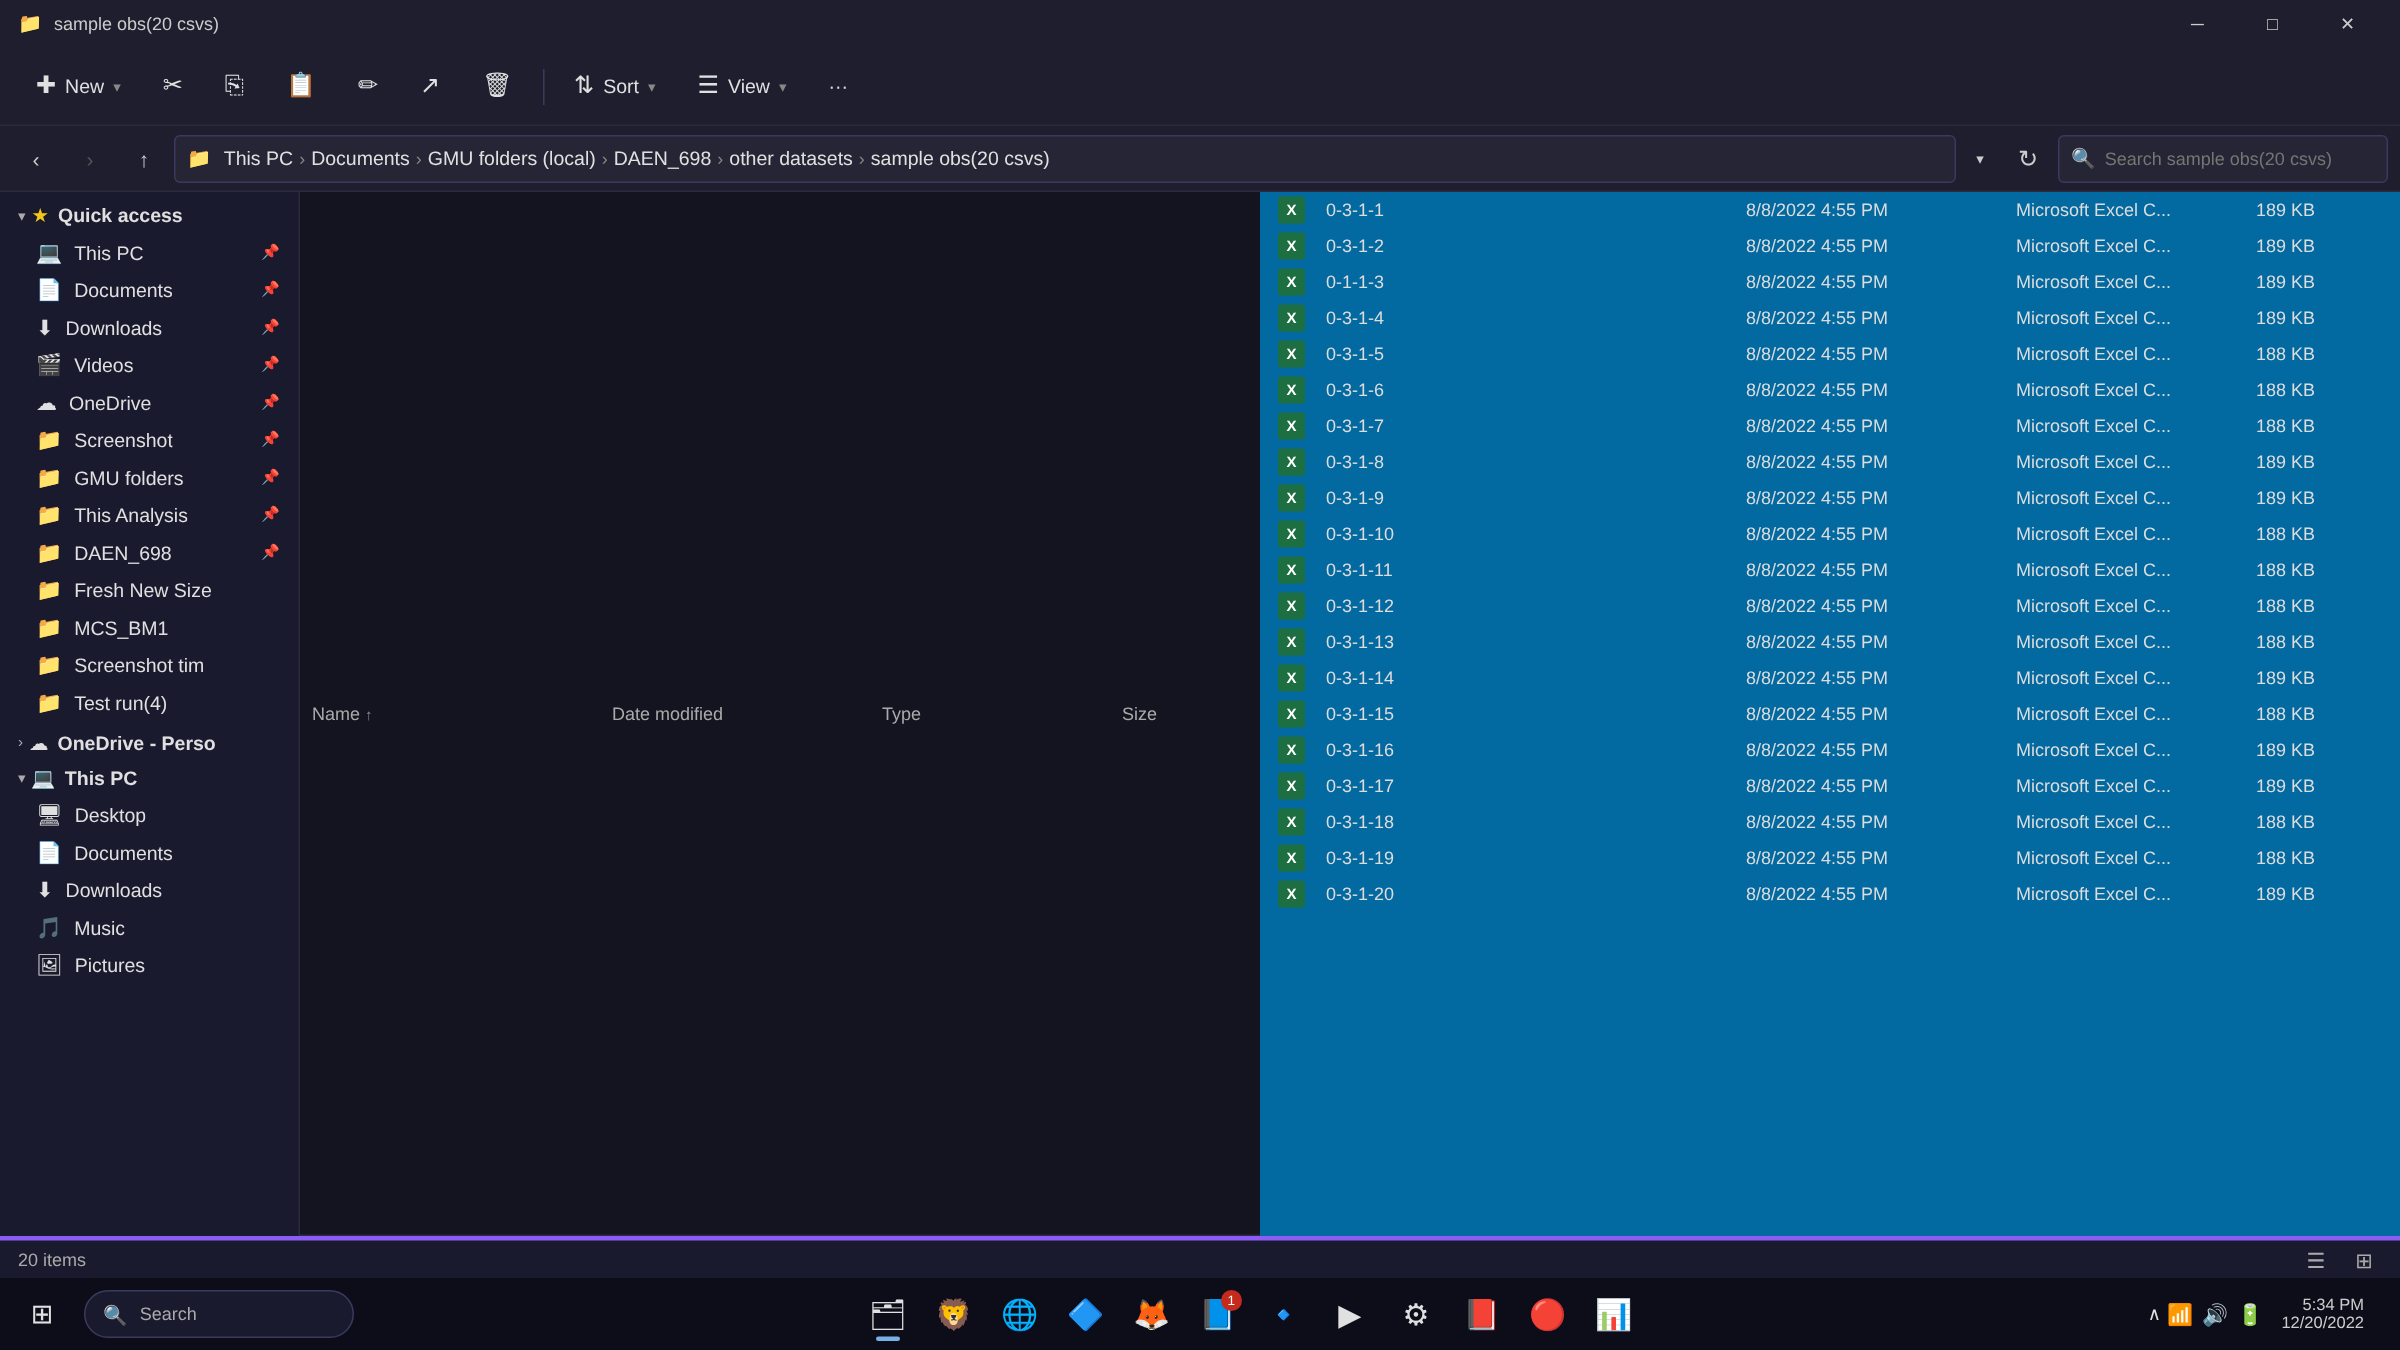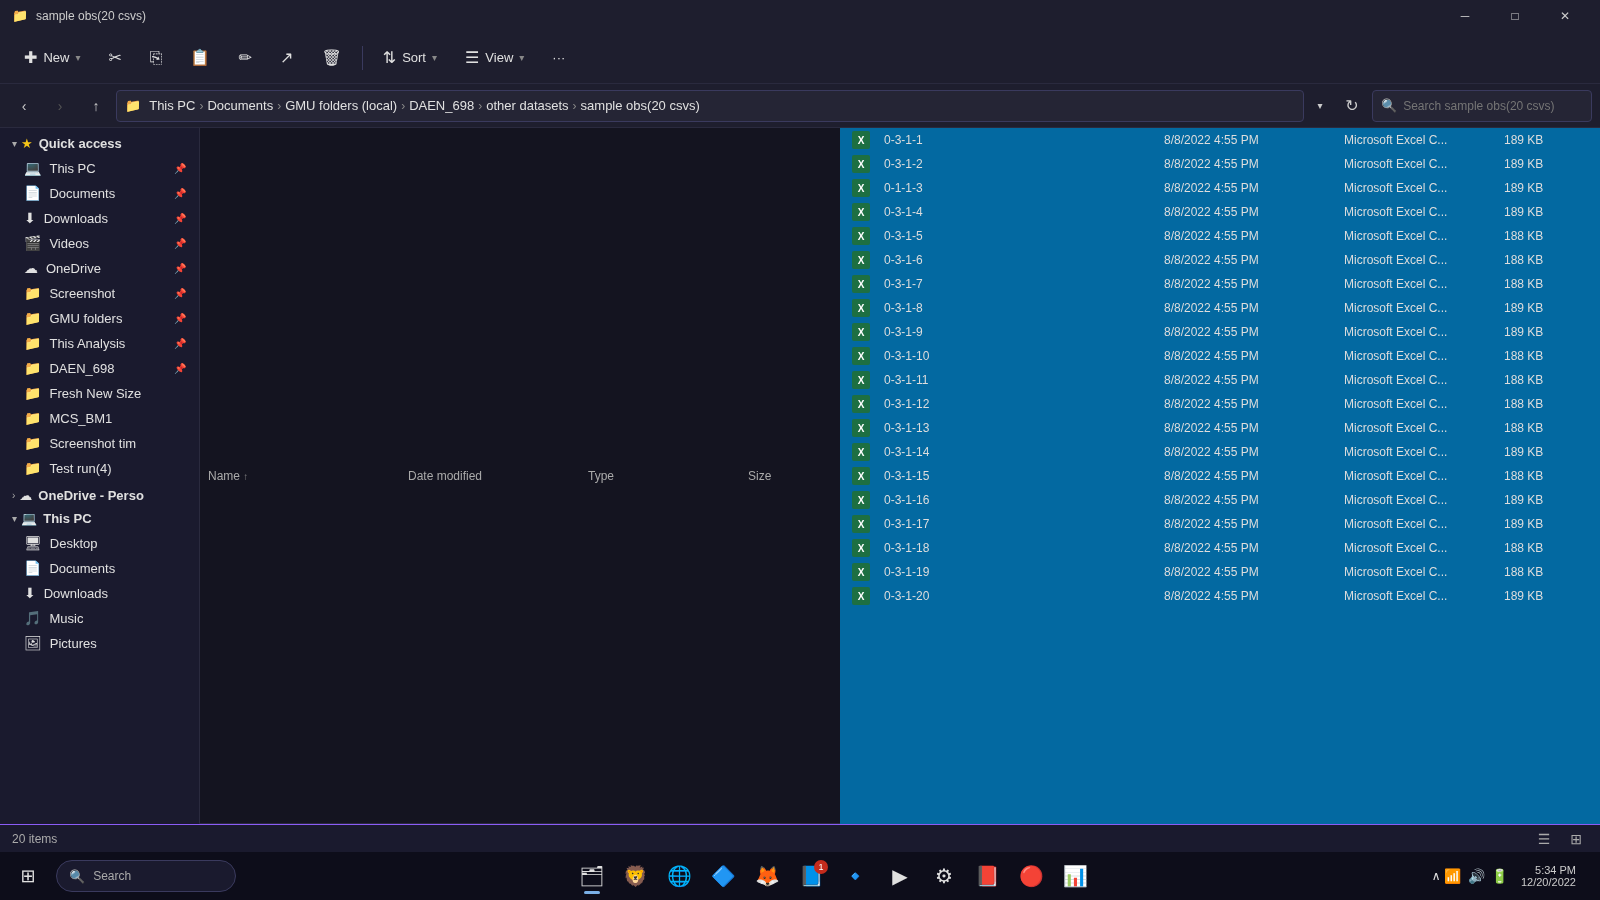--- a/index.html
+++ b/index.html
@@ -303,21 +303,21 @@
     }
     .file-cell { font-size: 12px; padding: 0 8px; color: #ddd; }
     .file-date { width: 180px; }
     .file-type { width: 160px; }
     .file-size { width: 100px; }
 
     
     .status-bar {
       height: 28px;
       background: #1a1a2e;
-      border-top: 1px solid #8b5cf6;
+      border-top: 3px solid #8b5cf6;
       display: flex;
       align-items: center;
       padding: 0 12px;
       justify-content: space-between;
       flex-shrink: 0;
     }
     .status-text { font-size: 12px; color: #aaa; }
     .status-right {
       display: flex;
       gap: 8px;

